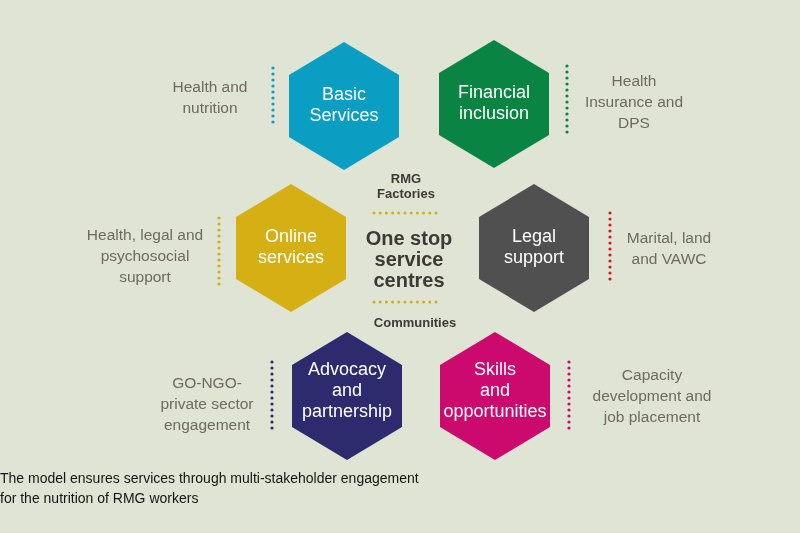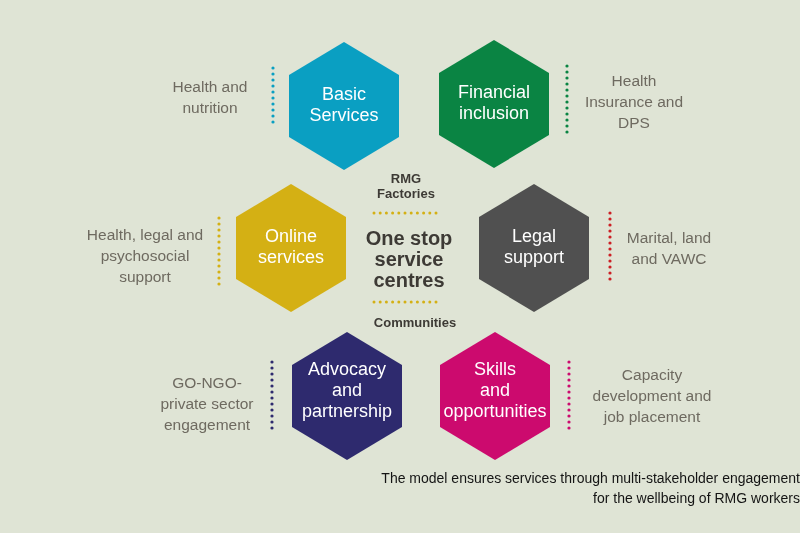--- a/index.html
+++ b/index.html
@@ -40,21 +40,21 @@
     .center-sub {
       font-family: "Liberation Sans", sans-serif;
       font-size: 13px;
       font-weight: bold;
       fill: #3d3a35;
     }
     .caption {
       position: absolute;
       left: 0;
       width: 800px;
-      text-align: right;
+      text-align: left;
       font-family: "Liberation Sans", sans-serif;
       font-size: 14px;
       color: #141414;
       line-height: 20px;
     }
   </style>
 </head>
 <body>
 
 <svg id="diagram" viewBox="0 0 800 533" xmlns="http://www.w3.org/2000/svg">
@@ -240,13 +240,13 @@
         <circle cx="417.3999999999999" cy="302" r="1.5" fill="#d4b014"></circle>
         <circle cx="423.5999999999999" cy="302" r="1.5" fill="#d4b014"></circle>
         <circle cx="429.7999999999999" cy="302" r="1.5" fill="#d4b014"></circle>
         <circle cx="435.9999999999999" cy="302" r="1.5" fill="#d4b014"></circle>
       </g>
     <text class="center-sub" text-anchor="middle" x="415" y="327">Communities</text>
   </g>
 </svg>
 
 <div class="caption" style="top:468px;">The model ensures services through multi-stakeholder engagement</div>
-<div class="caption" style="top:488px;">for the wellbeing of RMG workers</div>
+<div class="caption" style="top:488px;">for the nutrition of RMG workers</div>
 
 </body></html>

